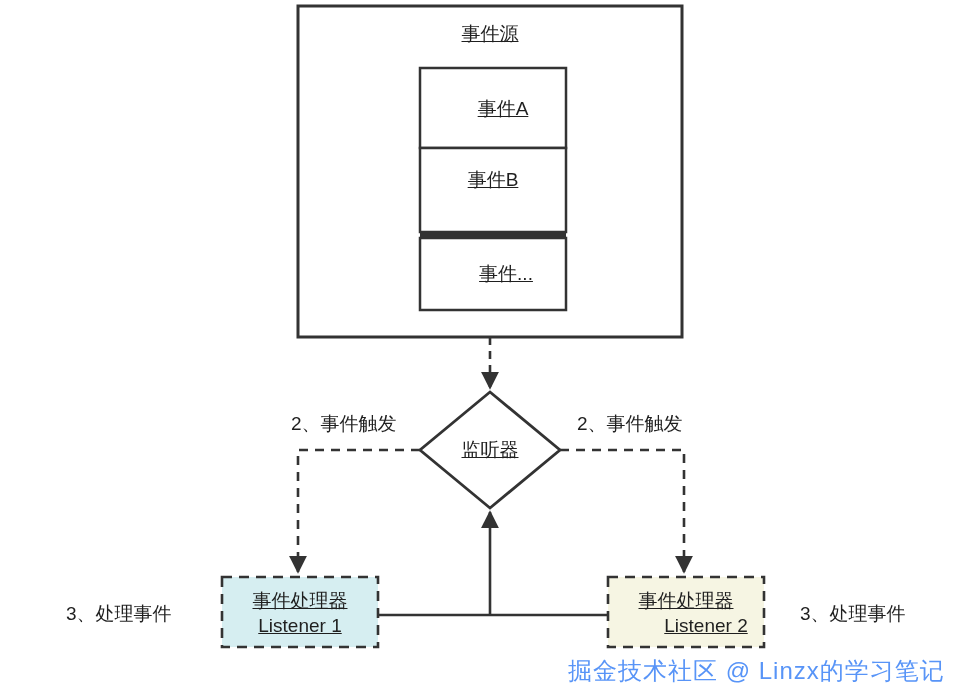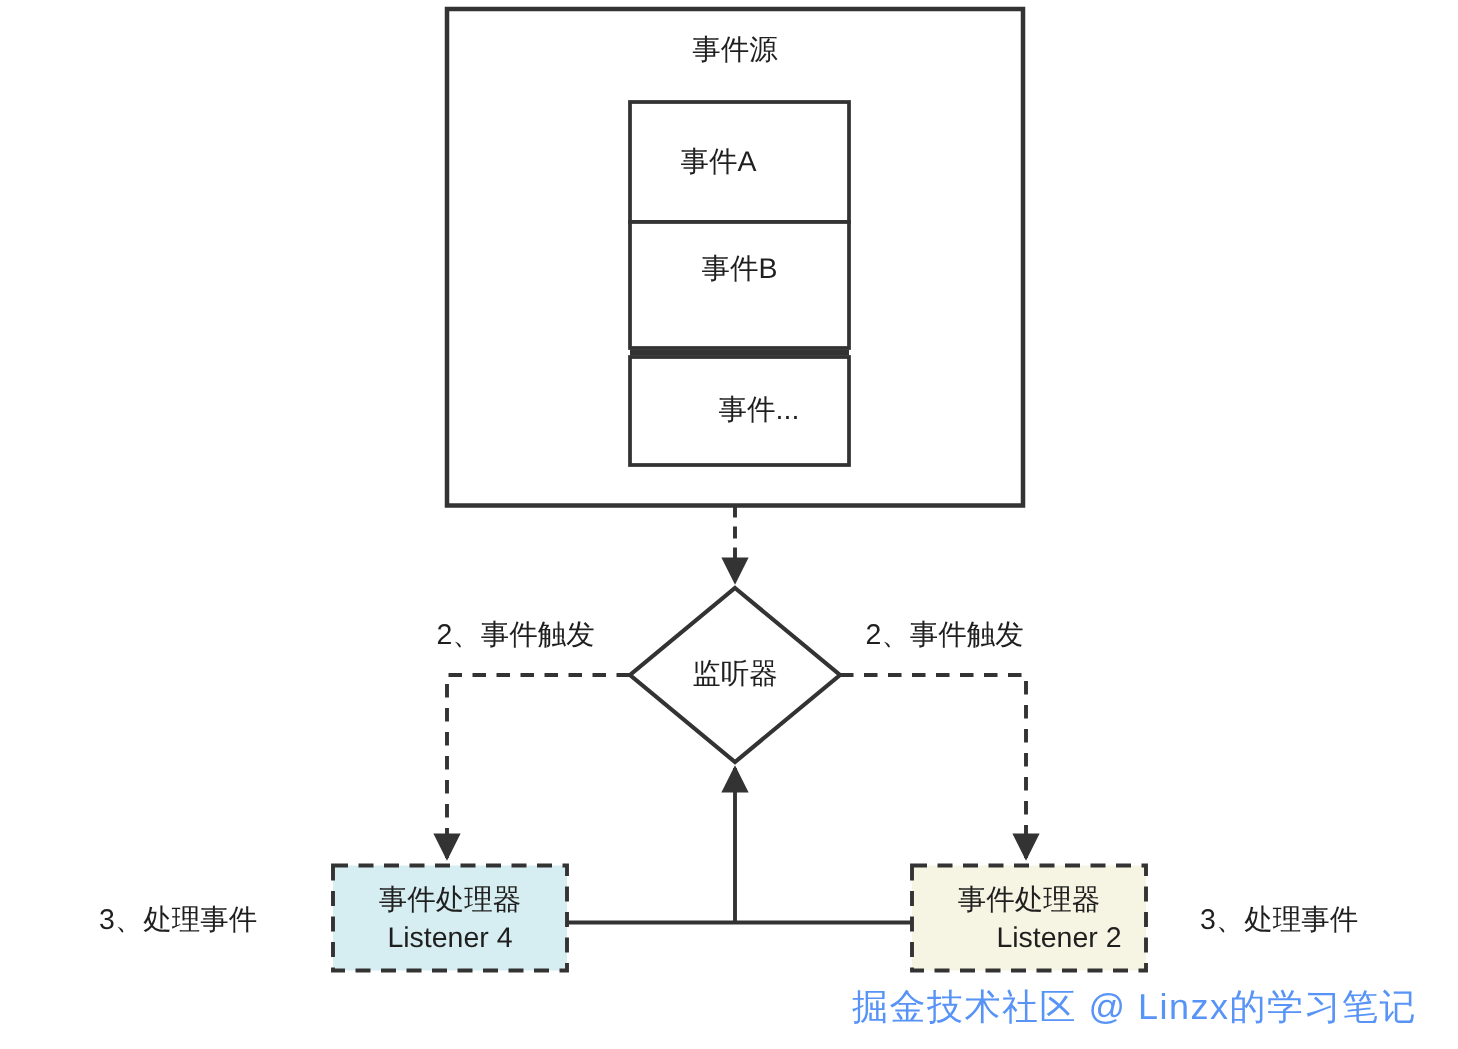--- a/index.html
+++ b/index.html
@@ -32,20 +32,21 @@
     line-height: 1.25;
   }
   .node-text {
     position: absolute;
     text-align: center;
     color: #1f1f1f;
     font-size: 19px;
     line-height: 1.3;
     white-space: nowrap;
     pointer-events: none;
+    text-decoration: underline;
   }
   .watermark {
     position: absolute;
     left: 568px;
     top: 655px;
     font-size: 24px;
     letter-spacing: 1px;
     color: #3b82f6;
     opacity: 0.85;
     white-space: nowrap;
@@ -85,30 +86,30 @@
 
     <rect x="608" y="577" width="156" height="70" fill="#f6f5e3" stroke="#333333" stroke-width="2.6" stroke-dasharray="10,7"></rect>
 
     <path d="M 378 615 L 490 615" fill="none" stroke="#333333" stroke-width="2.6"></path>
     <path d="M 608 615 L 490 615" fill="none" stroke="#333333" stroke-width="2.6"></path>
     <path d="M 490 615 L 490 512" fill="none" stroke="#333333" stroke-width="2.6" marker-end="url(#arrow-solid)"></path>
   </svg>
 
   <div class="node-text" style="left:298px; top:22px; width:384px;">事件源</div>
 
-  <div class="node-text" style="left:420px; top:97px; width:118px;">事件A</div>
+  <div class="node-text" style="left:444px; top:97px; width:118px;">事件A</div>
 
   <div class="node-text" style="left:420px; top:168px; width:146px;">事件B</div>
 
   <div class="node-text" style="left:420px; top:262px; width:172px;">事件...</div>
 
   <div class="node-text" style="left:420px; top:438px; width:140px;">监听器</div>
 
   <div class="node-text" style="left:222px; top:589px; width:156px;">事件处理器</div>
-  <div class="node-text" style="left:222px; top:614px; width:156px;">Listener 4</div>
+  <div class="node-text" style="left:222px; top:614px; width:156px;">Listener 1</div>
 
   <div class="node-text" style="left:608px; top:589px; width:156px;">事件处理器</div>
   <div class="node-text" style="left:608px; top:614px; width:156px;margin-left:20px;">Listener 2</div>
 
   <div class="lbl" style="left:291px; top:412px;">2、事件触发</div>
 
   <div class="lbl" style="left:577px; top:412px;">2、事件触发</div>
 
 
   <div class="lbl" style="left:66px; top:602px;">3、处理事件</div>

